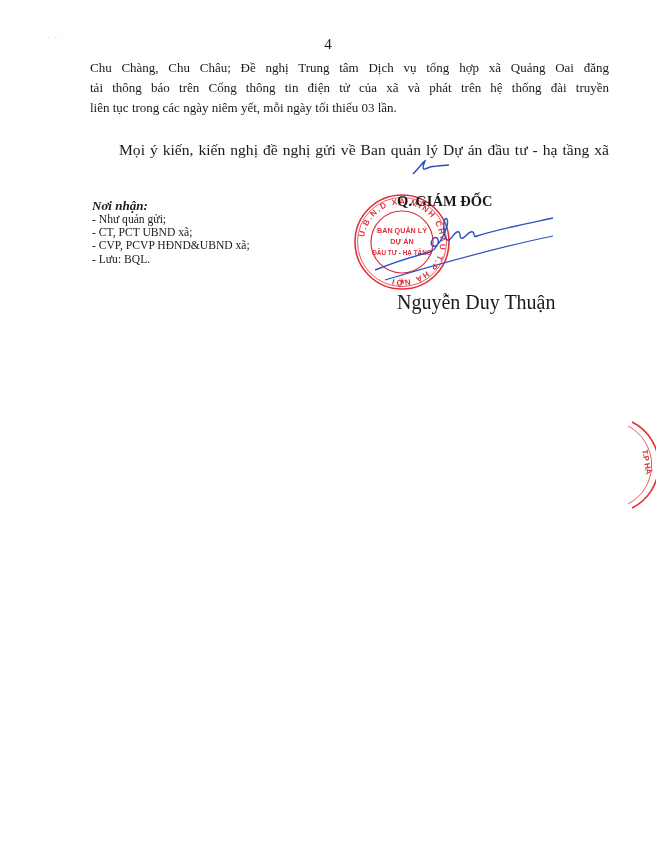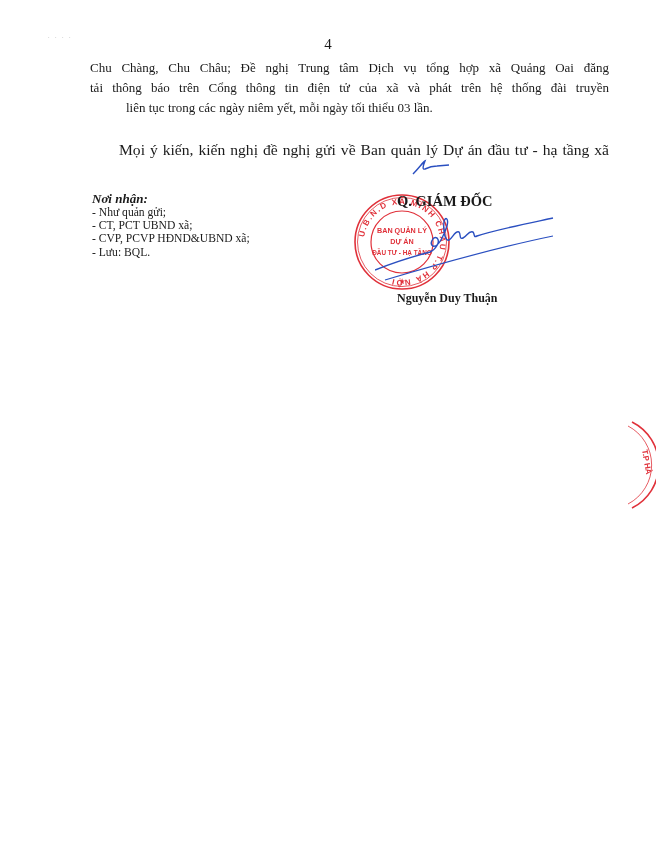--- a/index.html
+++ b/index.html
@@ -9,39 +9,39 @@
     }
     .page-number {
       position: absolute; top: 36px; left: 0; width: 656px; text-align: center;
       font-size: 15px;
     }
     .para1 {
       position: absolute; top: 58px; left: 90px; width: 519px;
       font-size: 13px; line-height: 20.2px; text-align: justify;
     }
     .para1 .line { display: block; text-align: justify; text-align-last: justify; white-space: nowrap; }
-    .para1 .line.last { text-align-last: left; margin-left: 36px; }
+    .para1 .line.last { text-align-last: left; }
     .para2 {
       position: absolute; top: 140px; left: 90px; width: 519px;
       font-size: 15.6px; line-height: 20.2px;
     }
     .para2 .line { display: block; white-space: nowrap; }
     .para2 .line.first { padding-left: 29px; text-align-last: justify; text-align: right; }
     .initial-sig {
       position: absolute; top: 158px; left: 411px; width: 40px; height: 18px;
     }
     .recipients {
-      position: absolute; top: 191px; left: 92px; font-size: 11.6px; line-height: 13.2px;
+      position: absolute; top: 198px; left: 92px; font-size: 11.6px; line-height: 13.2px;
     }
     .recipients .title { font-weight: bold; font-style: italic; font-size: 13px; line-height: 15px; }
     .sig-title {
       position: absolute; top: 193px; left: 397px; font-weight: bold; font-size: 14.5px;
     }
     .sig-name {
-      position: absolute; top: 291px; left: 397px; font-weight: bold; font-size: 12px;
+      position: absolute; top: 291px; left: 397px; font-weight: normal; font-size: 20px;
     }
     .stamp { position: absolute; top: 192px; left: 352px; width: 100px; height: 100px; }
     .signature { position: absolute; top: 212px; left: 375px; width: 180px; height: 70px; }
     .side-stamp { position: absolute; top: 420px; left: 612px; width: 44px; height: 90px; }
     .scan-dots { position: absolute; top: 33px; left: 48px; font-size: 6px; color: #bbb; letter-spacing: 2px; }
   </style>
 </head>
 <body>
 
 <div class="scan-dots">. . . .</div>

